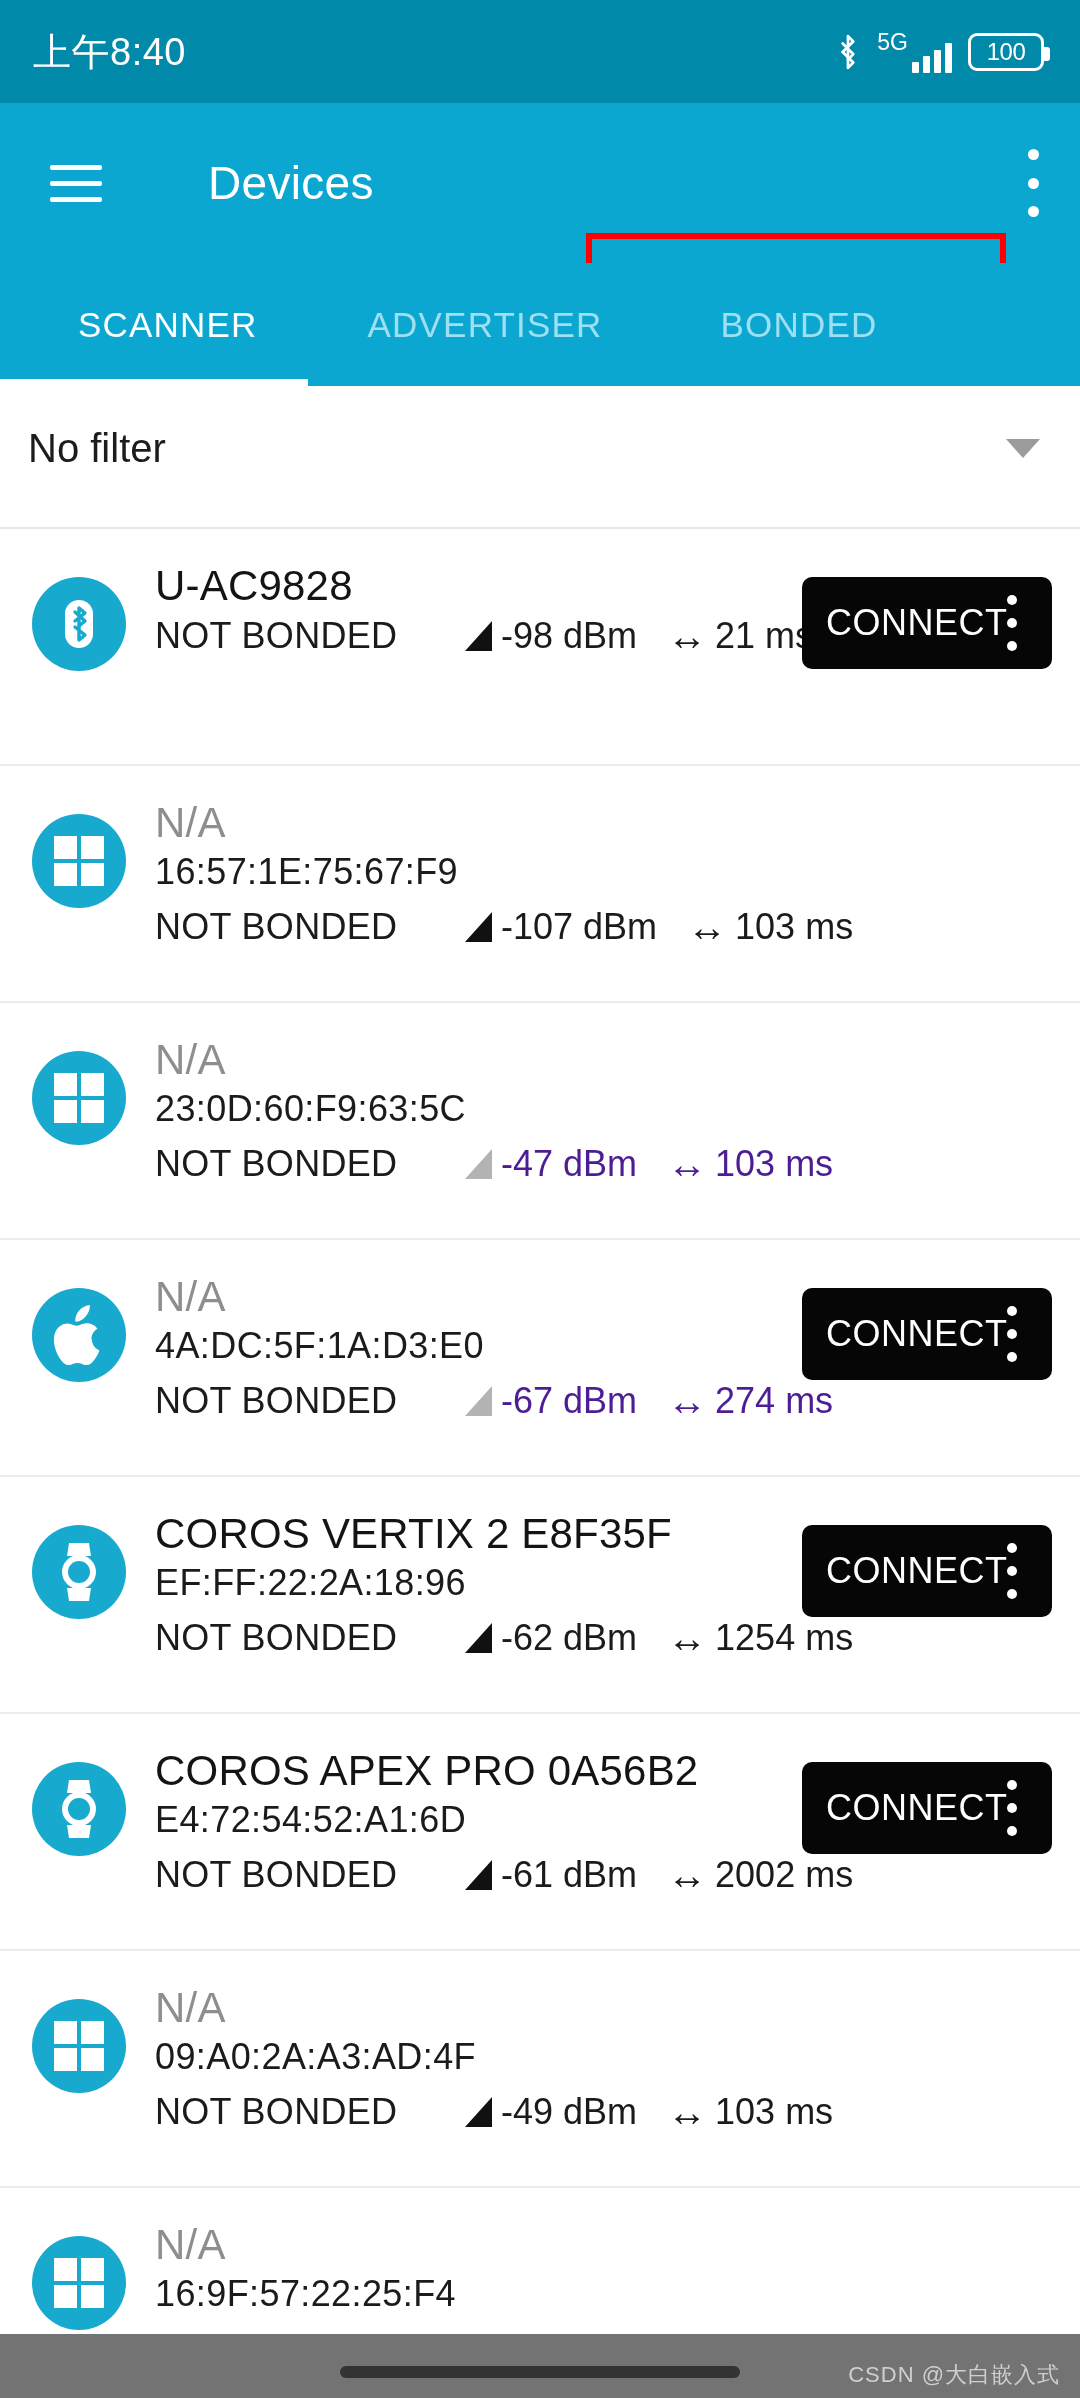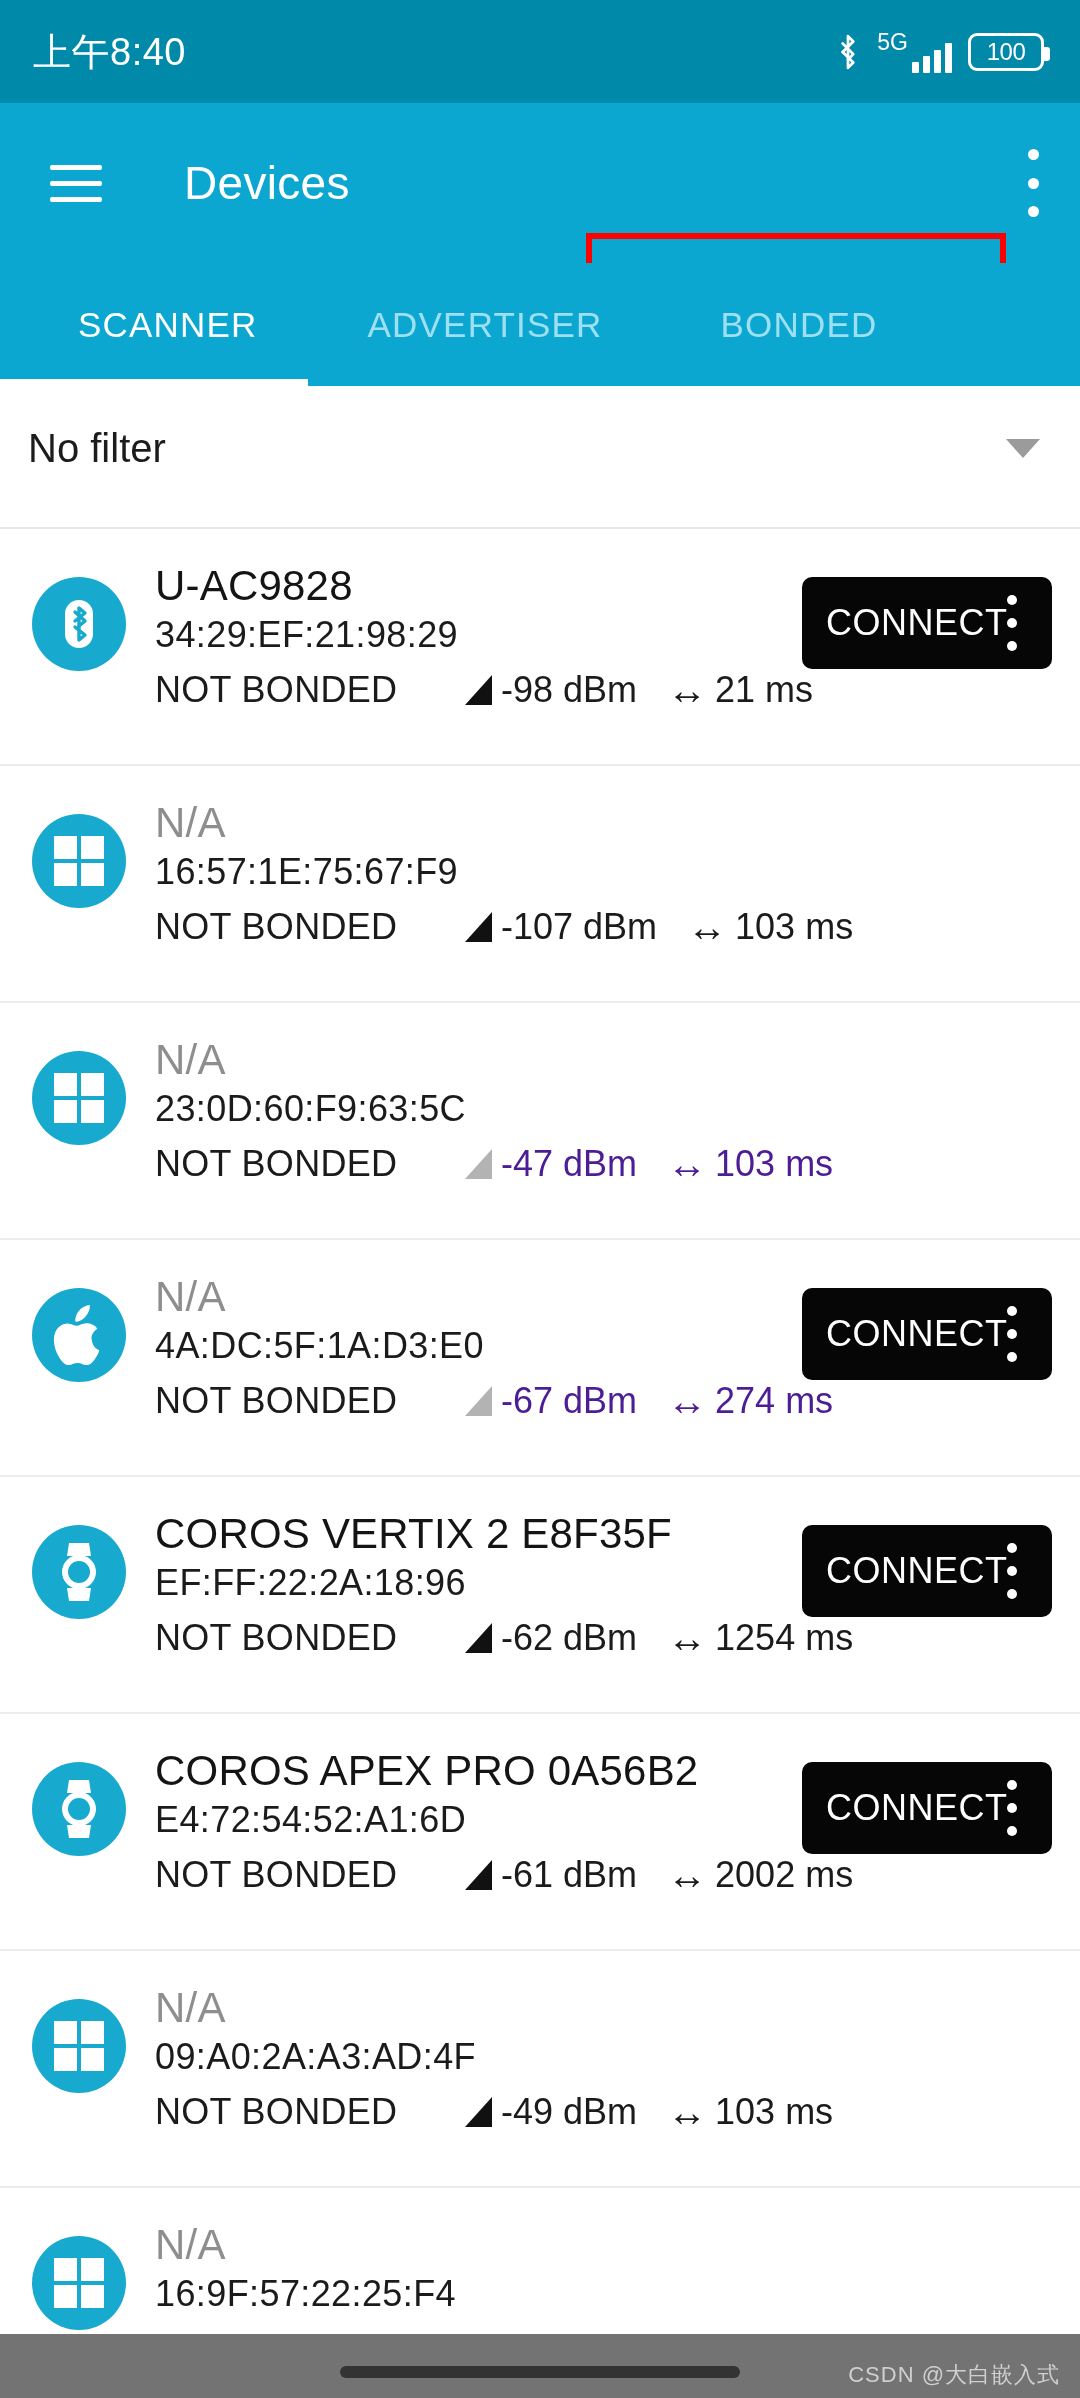--- a/index.html
+++ b/index.html
@@ -35,21 +35,21 @@
   }
   .battery:after {
     content: ""; position: absolute; right: -9px; top: 11px;
     width: 6px; height: 14px; background: #ffffff; border-radius: 0 3px 3px 0;
   }
   .battery span { font-size: 24px; color: #ffffff; line-height: 1; letter-spacing: -.5px; }
 
   
   .appbar {
     height: 160px; background: #0ca7d1; position: relative;
-    display: flex; align-items: center;
+    display: flex; align-items: center; gap: 24px;
   }
   .hamburger { width: 52px; margin-left: 50px; cursor: pointer; }
   .hamburger span { display: block; height: 5px; background: #fff; border-radius: 2px; margin: 11px 0; }
   .appbar-title { color: #ffffff; font-size: 46px; margin-left: 82px; letter-spacing: .3px; }
   .stop-btn {
     position: absolute; left: 586px; top: 130px; width: 420px; height: 104px;
     display: flex; align-items: center; justify-content: center;
     color: #e9fbff; font-size: 37px; letter-spacing: .8px;
     border: 6px solid #fd0000; cursor: pointer; background: transparent;
   }
@@ -194,21 +194,20 @@
       <div class="device-row">
         <div class="dev-icon">
           <svg width="62" height="62" viewBox="0 0 62 62" aria-hidden="true">
             <rect x="17" y="7" width="28" height="48" rx="14" fill="#ffffff"></rect>
             <path d="M27 19 L37 28 L31 33 L31 15 L37 20 L27 28" fill="none" stroke="#17a9ce" stroke-width="3.4" stroke-linejoin="round" stroke-linecap="round"></path>
             <path d="M31 33 L31 47 L37 42 L27 34" fill="none" stroke="#17a9ce" stroke-width="3.4" stroke-linejoin="round" stroke-linecap="round"></path>
           </svg>
         </div>
         <div class="dev-body">
           <div class="dev-name">U-AC9828</div>
-          <div class="dev-mac">34:29:EF:21:98:29</div>
           <div class="dev-meta">
             <div class="dev-bond">NOT BONDED</div>
             <div class="metric rssi">
               <span class="sig-tri"></span>
               <span>-98 dBm</span>
             </div>
             <div class="metric">
               <span class="arrow-ico">↔</span>
               <span>21 ms</span>
             </div>

